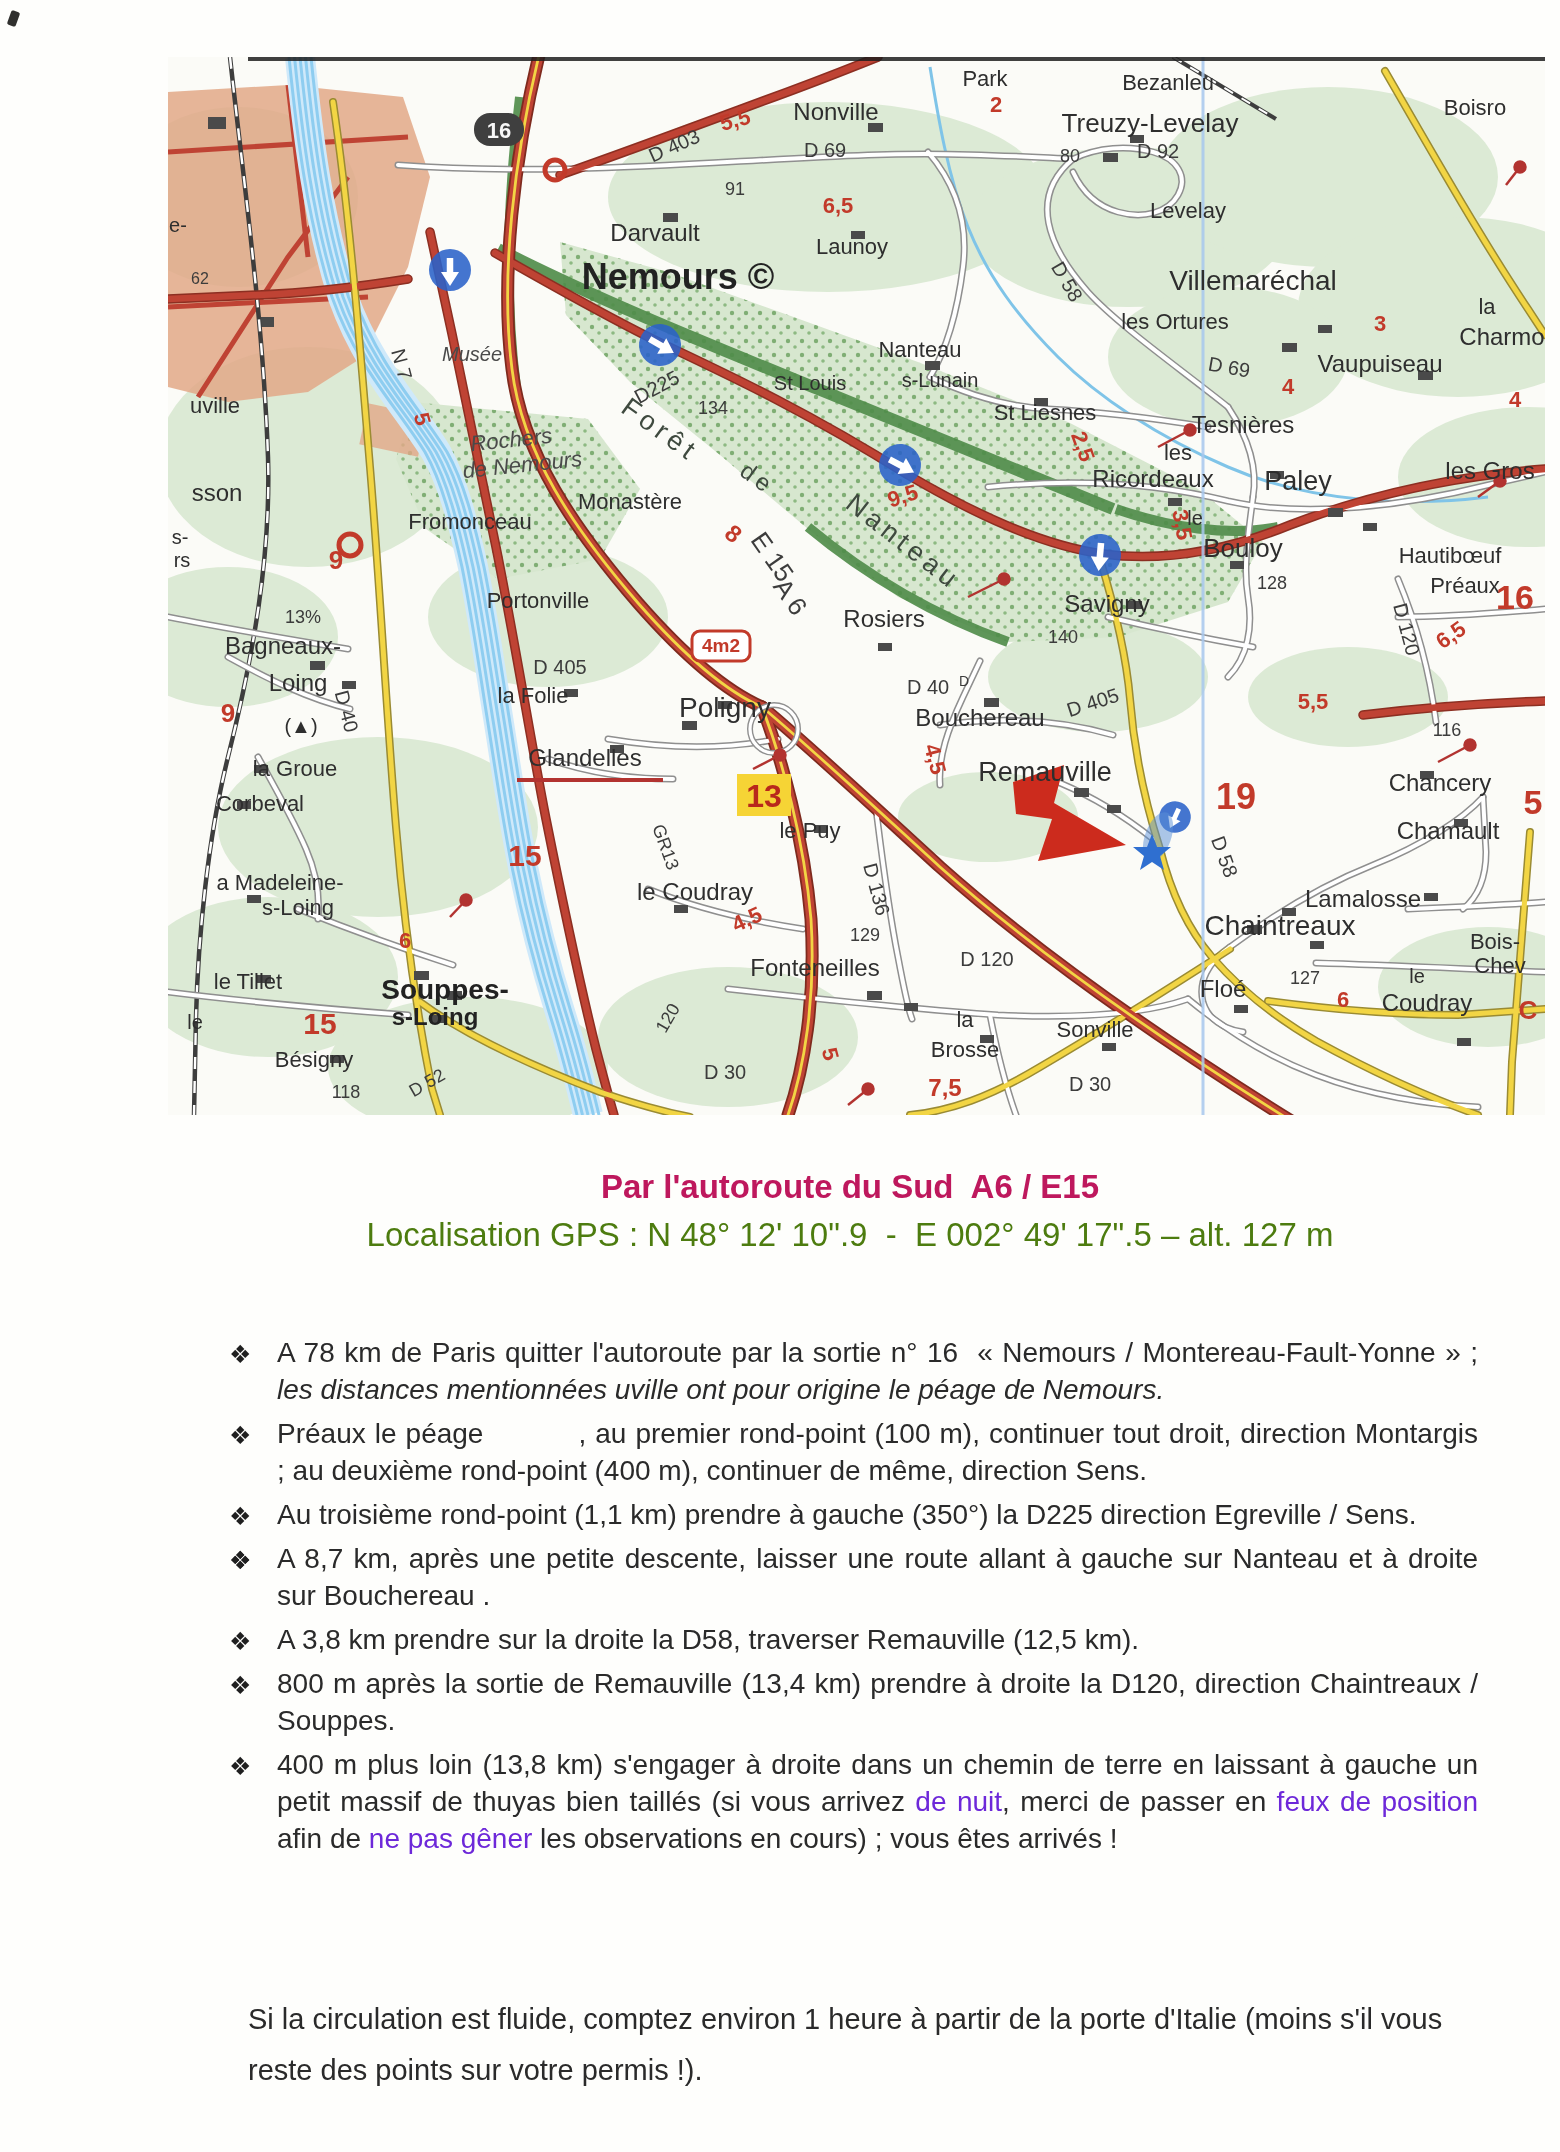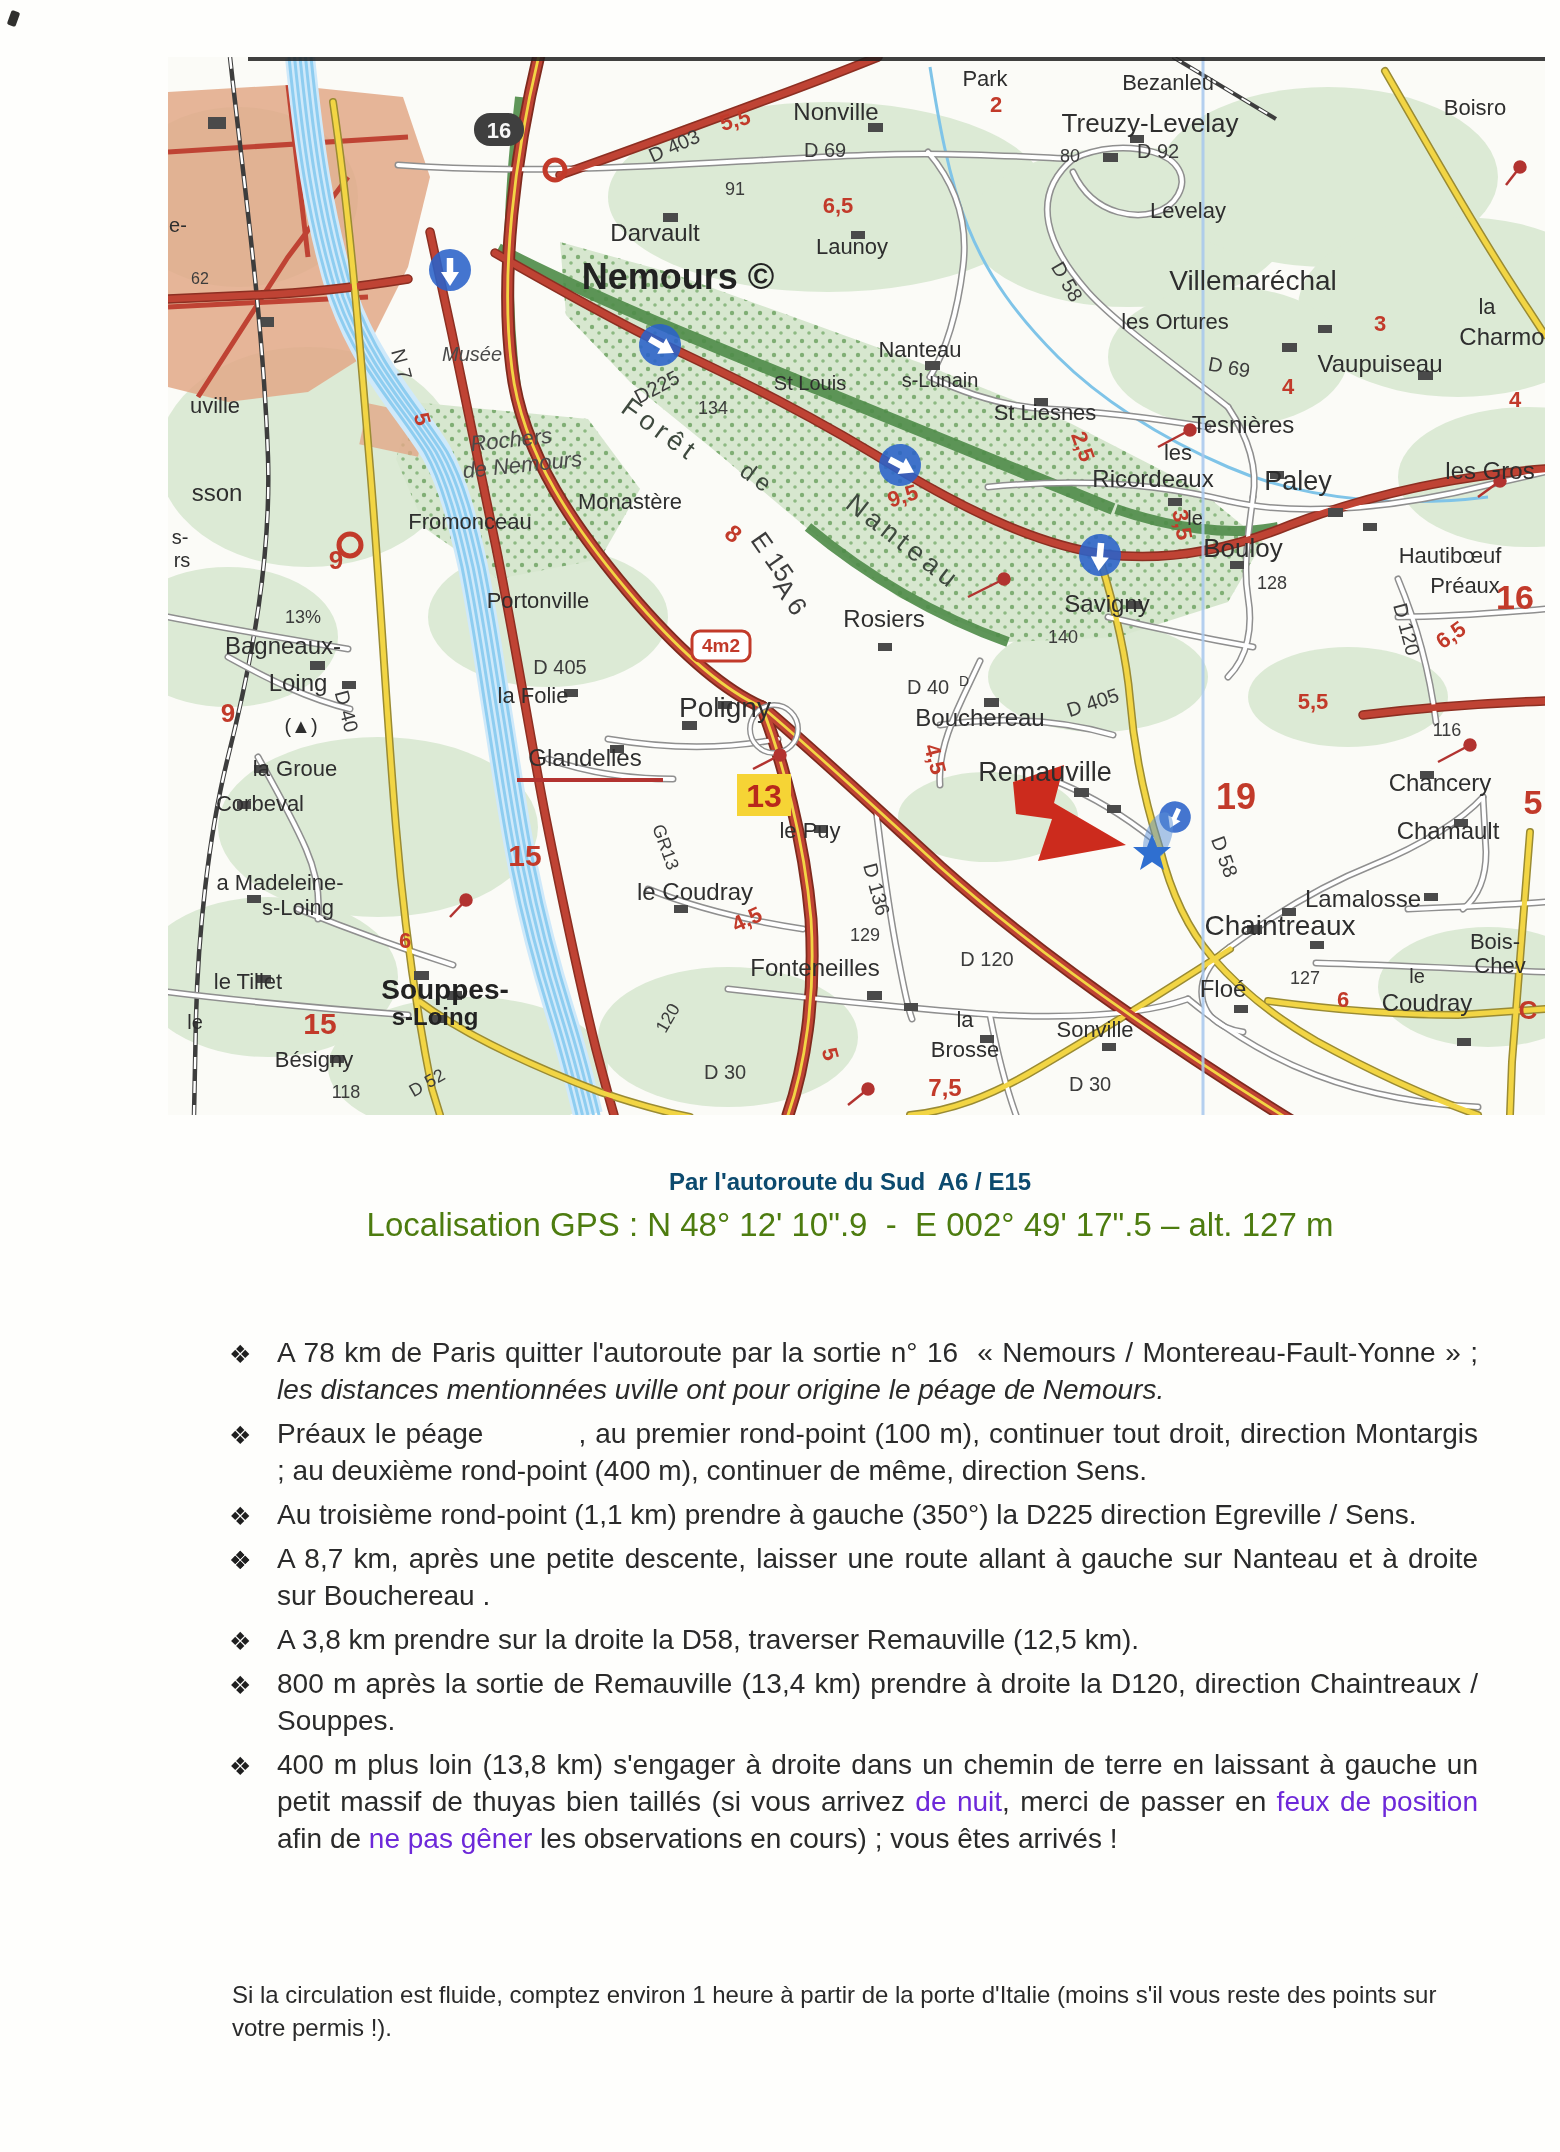--- a/index.html
+++ b/index.html
@@ -34,29 +34,29 @@
   .rf-a{stroke:var(--road-red);stroke-width:9.5;fill:none;stroke-linecap:round;}
   .rm-a{stroke:var(--road-yellow);stroke-width:2.8;fill:none;stroke-linecap:round;}
   .rv{stroke:#8ecdf0;stroke-width:3;fill:none;}
   .pg{fill:#dcead5;}
   .bld{fill:#4a4a4a;}
   .pin{stroke:#b23330;stroke-width:2.5;}
 
   
   .heading{position:absolute;left:190px;top:1160px;width:1320px;text-align:center;}
   .title{font-size:46px;font-weight:bold;color:#3b3b3b;}
-  .subtitle{font-size:24px;font-weight:bold;margin-top:8px;color:#0c4a6e;}
+  .subtitle{font-size:33px;font-weight:bold;margin-top:8px;color:#be185d;}
   .gps{font-size:33px;margin-top:10px;color:#4d7c0f;}
   .directions{position:absolute;left:225px;top:1334px;width:1253px;list-style:none;margin:0;padding:0;}
   .dir{position:relative;padding-left:52px;font-size:28px;line-height:37px;text-align:justify;margin-bottom:7px;color:#2a2a2a;}
   .marker{position:absolute;left:4px;top:2px;font-size:25px;color:#1f1f1f;font-family:"DejaVu Sans",sans-serif;}
   .red{color:#6d28d9;}
   .it{font-style:italic;}
   .gap{display:inline-block;}
-  .footer{position:absolute;left:232px;top:1978px;width:1262px;font-size:24px;line-height:33px;margin:0;color:#2a2a2a;}
+  .footer{position:absolute;left:232px;top:1978px;width:1262px;font-size:29px;line-height:51px;margin:16px;color:#2a2a2a;}
 </style>
 </head>
 <body>
 
 <div class="speck"></div>
 
 <div class="map">
 <svg id="map-svg" viewBox="0 0 1377 1058" width="1377" height="1058">
   <defs>
     <pattern id="fp" width="14" height="14" patternUnits="userSpaceOnUse">

